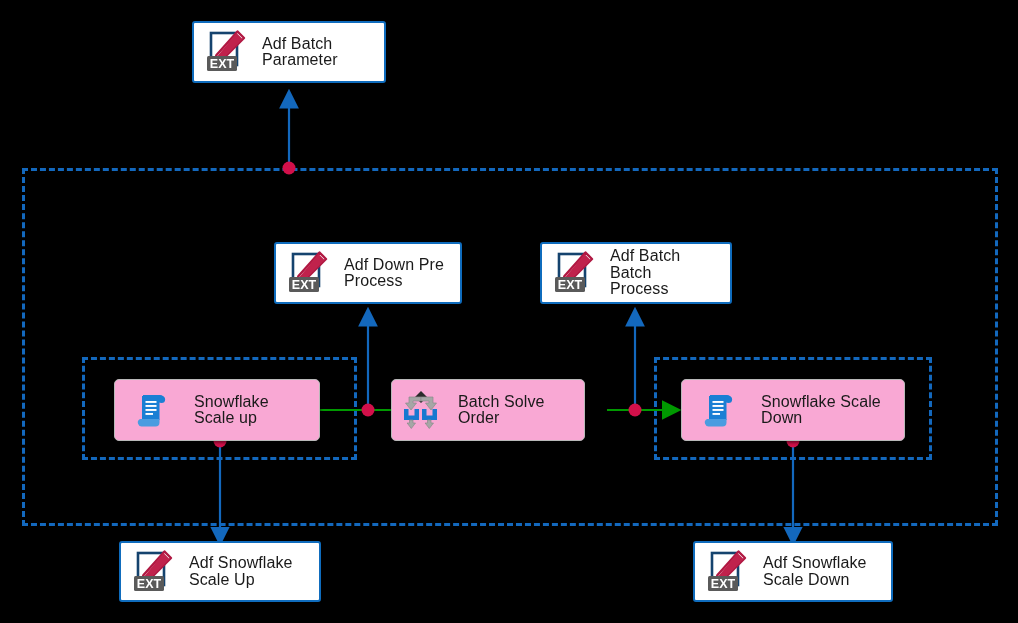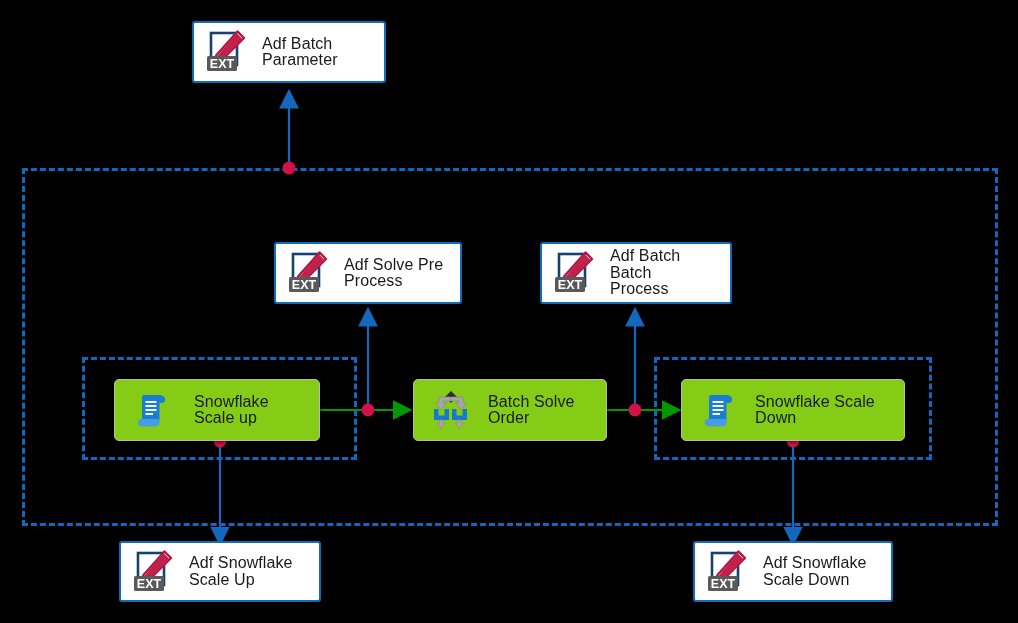--- a/index.html
+++ b/index.html
@@ -26,21 +26,21 @@
     align-items:center;
     background:#ffffff;
     border-radius:3px;
   }
   .node.ext{
     border:2px solid #0f6cbd;
     background:#ffffff;
   }
   .node.plain{
     border:1px solid #b9b9b9;
-    background:#84cc16;
+    background:#f9a8d4;
     border-radius:5px;
     box-shadow:1px 2px 3px rgba(0,0,0,.45);
   }
   .node .icon{
     flex:0 0 auto;
     display:flex;align-items:flex-end;justify-content:center;
   }
   .node .label{
     color:#1a1a1a;
     font-size:16px;
@@ -134,21 +134,21 @@
     <span class="icon">
       <svg width="48" height="46" viewBox="0 0 48 46">
         <rect x="8" y="4" width="26" height="32" fill="#ffffff" stroke="#15436e" stroke-width="2.6"></rect>
         <path d="M34.5 2.5 L41 9 L18.5 31.5 L11 33.5 L13.5 26 Z" fill="#ffffff" stroke="#b01842" stroke-width="2.4" stroke-linejoin="round"></path>
         <path d="M33.5 4 L39.5 10 L18 31 L12.5 32.5 L14.5 27 Z" fill="#c0224c"></path>
         <path d="M12.5 32.5 L14.5 27 L18 30.5 Z" fill="#8d1030"></path>
         <rect x="4" y="27" width="30" height="15" rx="1.5" fill="#5a5a5a"></rect>
         <text x="19" y="39" font-family="'Liberation Sans',sans-serif" font-size="12.5" font-weight="bold" fill="#ffffff" text-anchor="middle">EXT</text>
       </svg>
     </span>
-    <span class="label" style="margin-left:11px;">Adf Solve Pre
+    <span class="label" style="margin-left:11px;">Adf Down Pre
 Process</span>
   </div>
 
   <div class="node ext" style="left:540px;top:242px;width:192px;height:62px;padding:0 10px 0 9px;">
     <span class="icon">
       <svg width="48" height="46" viewBox="0 0 48 46">
         <rect x="8" y="4" width="26" height="32" fill="#ffffff" stroke="#15436e" stroke-width="2.6"></rect>
         <path d="M34.5 2.5 L41 9 L18.5 31.5 L11 33.5 L13.5 26 Z" fill="#ffffff" stroke="#b01842" stroke-width="2.4" stroke-linejoin="round"></path>
         <path d="M33.5 4 L39.5 10 L18 31 L12.5 32.5 L14.5 27 Z" fill="#c0224c"></path>
         <path d="M12.5 32.5 L14.5 27 L18 30.5 Z" fill="#8d1030"></path>
@@ -169,21 +169,21 @@
         <rect x="14.5" y="16" width="11" height="1.9" fill="#ffffff"></rect>
         <rect x="14.5" y="20" width="11" height="1.9" fill="#ffffff"></rect>
         <rect x="14.5" y="24" width="7.5" height="1.9" fill="#ffffff"></rect>
         <path d="M9 30 h19.5 v3.5 a4 4 0 0 1 -4 4 h-13 a4 4 0 0 1 -2.5 -7.5 z" fill="#4a9ce0"></path>
         <circle cx="30.5" cy="10.5" r="3.6" fill="#1a7fd4"></circle>
       </svg>
     </span>
     <span class="label" style="margin-left:21px;">Snowflake Scale up</span>
   </div>
 
-  <div class="node plain" style="left:413px;top:379px;width:194px;height:62px;padding:0 10px 0 14px;">
+  <div class="node plain" style="left:391px;top:379px;width:194px;height:62px;padding:0 10px 0 6px;">
     <span class="icon">
       <svg width="46" height="46" viewBox="0 0 46 46">
 
         <path d="M23 4 L29 10 L23 16 L17 10 Z" fill="#2b2b2b"></path>
 
         <path d="M23 10 h-12 v6 h-3.5 l5.5 7 l5.5 -7 h-3.5 v-2 h8 z" fill="#a6a6a6" stroke="#8a8a8a" stroke-width="0.7"></path>
         <path d="M23 10 h12 v6 h3.5 l-5.5 7 l-5.5 -7 h3.5 v-2 h-8 z" fill="#a6a6a6" stroke="#8a8a8a" stroke-width="0.7"></path>
 
         <path d="M6 22 h4.5 v6.5 h6 v-6.5 h4.5 v11 h-15 z" fill="#1778d0"></path>
 
@@ -202,21 +202,21 @@
         <path d="M12 6 h17 a4.5 4.5 0 0 1 4.5 4.5 v1.5 h-4 v-1.5 a1.3 1.3 0 0 0 -1.3 -1.3 h-1.2 v19 h-15 z" fill="#1a7fd4"></path>
         <rect x="11" y="7" width="17.5" height="24" fill="#1a7fd4"></rect>
         <rect x="14.5" y="12" width="11" height="1.9" fill="#ffffff"></rect>
         <rect x="14.5" y="16" width="11" height="1.9" fill="#ffffff"></rect>
         <rect x="14.5" y="20" width="11" height="1.9" fill="#ffffff"></rect>
         <rect x="14.5" y="24" width="7.5" height="1.9" fill="#ffffff"></rect>
         <path d="M9 30 h19.5 v3.5 a4 4 0 0 1 -4 4 h-13 a4 4 0 0 1 -2.5 -7.5 z" fill="#4a9ce0"></path>
         <circle cx="30.5" cy="10.5" r="3.6" fill="#1a7fd4"></circle>
       </svg>
     </span>
-    <span class="label" style="margin-left:15px;">Snowflake Scale Down</span>
+    <span class="label" style="margin-left:21px;">Snowflake Scale Down</span>
   </div>
 
   <div class="node ext" style="left:119px;top:541px;width:202px;height:61px;padding:0 10px 0 9px;">
     <span class="icon">
       <svg width="48" height="46" viewBox="0 0 48 46">
         <rect x="8" y="4" width="26" height="32" fill="#ffffff" stroke="#15436e" stroke-width="2.6"></rect>
         <path d="M34.5 2.5 L41 9 L18.5 31.5 L11 33.5 L13.5 26 Z" fill="#ffffff" stroke="#b01842" stroke-width="2.4" stroke-linejoin="round"></path>
         <path d="M33.5 4 L39.5 10 L18 31 L12.5 32.5 L14.5 27 Z" fill="#c0224c"></path>
         <path d="M12.5 32.5 L14.5 27 L18 30.5 Z" fill="#8d1030"></path>
         <rect x="4" y="27" width="30" height="15" rx="1.5" fill="#5a5a5a"></rect>

